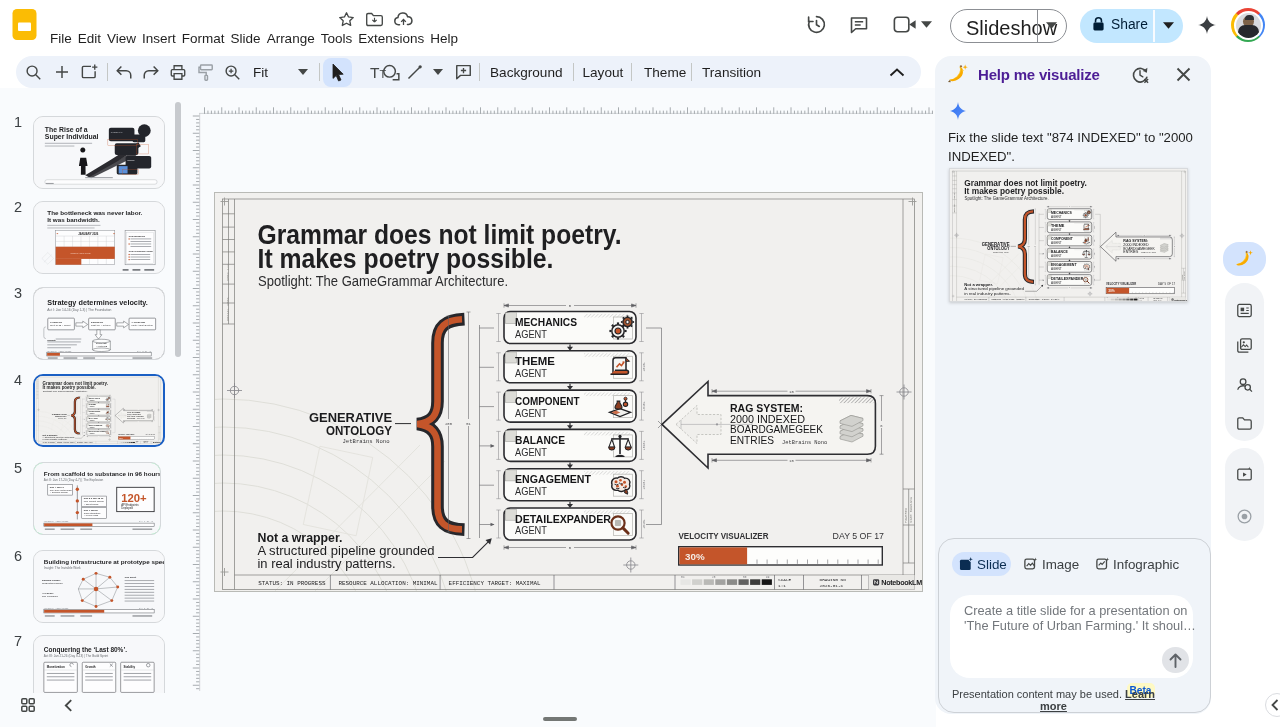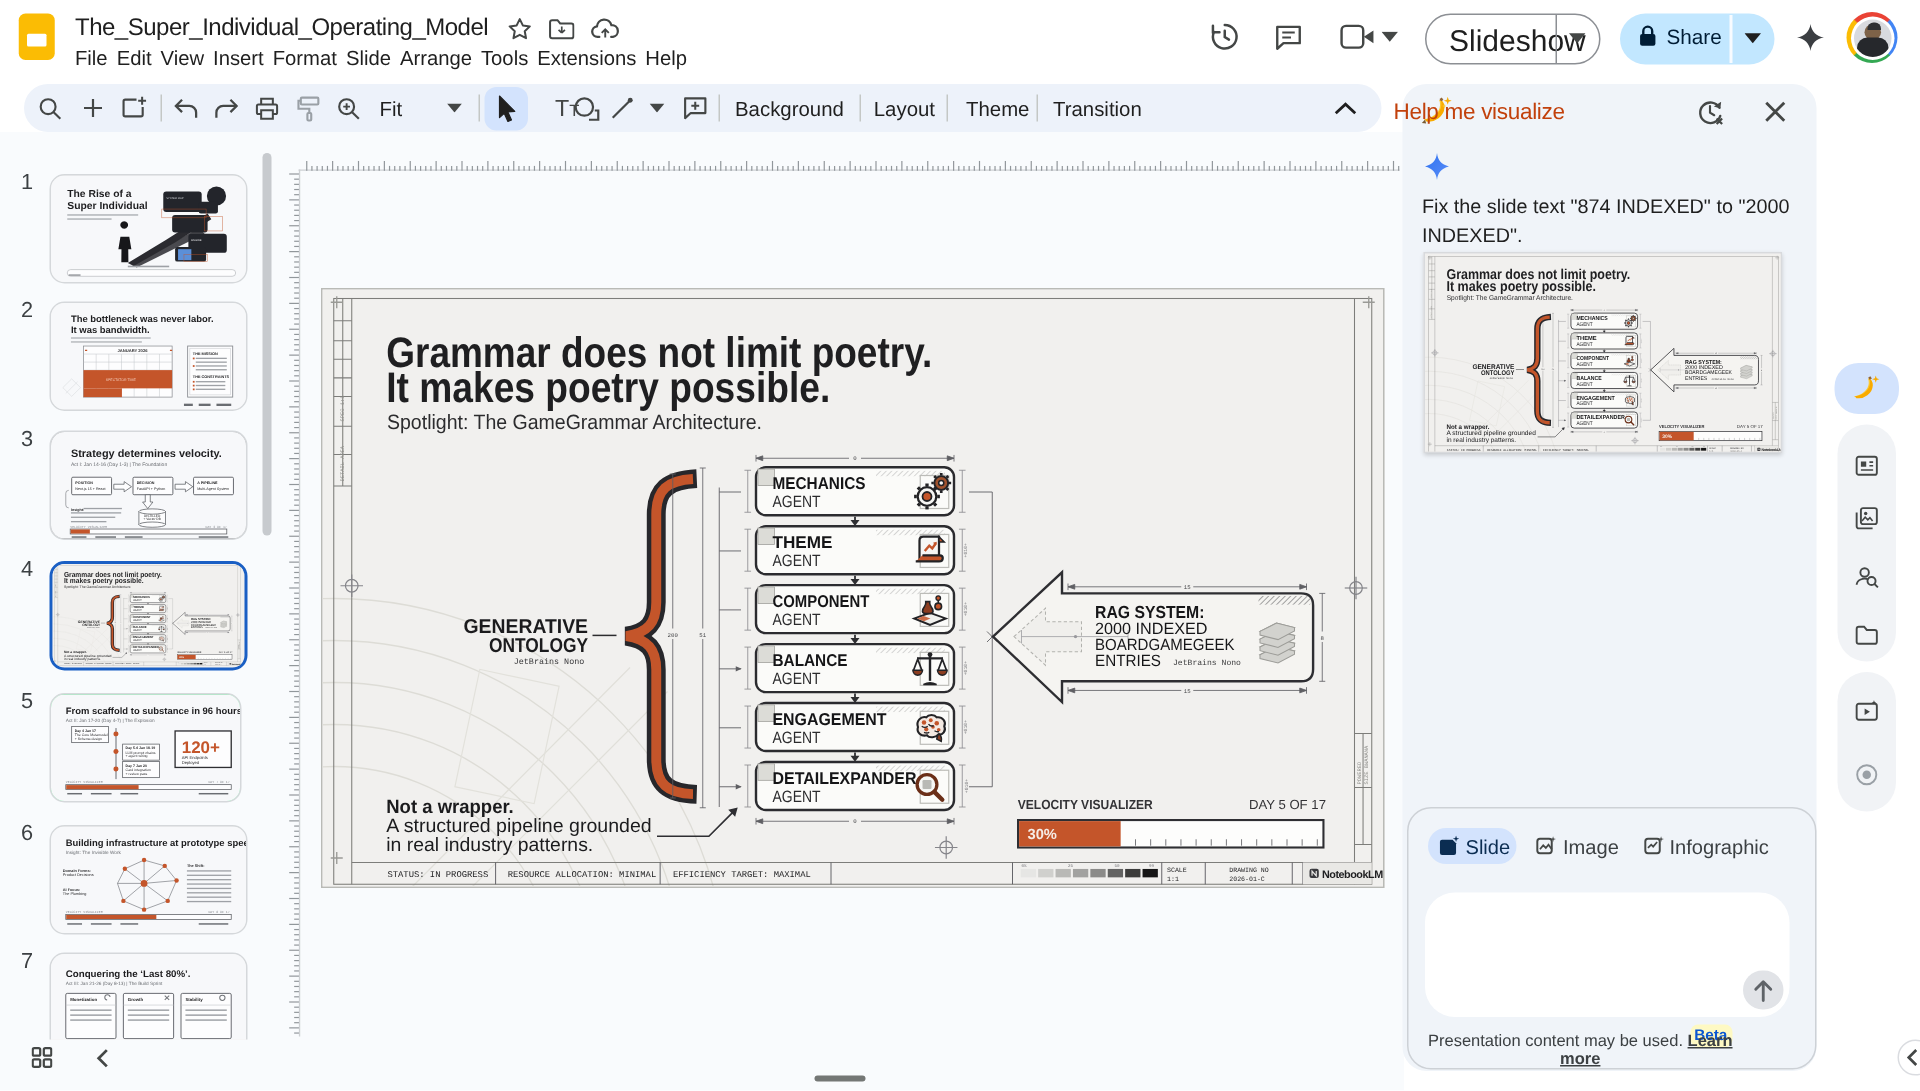--- a/index.html
+++ b/index.html
@@ -11,21 +11,20 @@
 .sep{position:absolute;top:7px;width:1px;height:18px;background:#c4c7c5}
 </style></head><body>
 <div id="app">
 <div class="abs" id="canvasbg"></div>
 
 <svg class="abs ic" style="left:11px;top:7px" width="27" height="36" viewBox="0 0 27 36">
 <rect x="1.5" y="2" width="24" height="31" rx="4.5" fill="#fbbc04"></rect>
 <rect x="7" y="15.5" width="13" height="8.5" rx="1" fill="#fff"></rect>
 <rect x="7" y="15.5" width="13" height="3.5" fill="#fbbc04" opacity="0"></rect>
 </svg>
-<div class="abs" style="left:50px;top:9.5px;font-size:16px;color:#1f1f1f;letter-spacing:-0.33px">The_Super_Individual_Operating_Model</div>
 <svg class="abs ic" style="left:338px;top:11px" width="17" height="17" viewBox="0 0 24 24" fill="none" stroke="#444746" stroke-width="1.9">
       <path d="M12 2.5l2.9 5.9 6.6.9-4.8 4.6 1.2 6.5-5.9-3.1-5.9 3.1 1.2-6.5L2.5 9.3l6.6-.9z" stroke-linejoin="round"></path>
     </svg>
 <svg class="abs ic" style="left:366px;top:12px" width="17" height="15" viewBox="0 0 24 20" fill="none" stroke="#444746" stroke-width="1.9">
       <path d="M1 3.5 Q1 1.5 3 1.5 h5 l2.5 3 H21 q2 0 2 2 V16.5 q0 2 -2 2 H3 q-2 0 -2 -2 Z"></path>
       <path d="M12 13.5 l3-3 m-3 3 l-3-3 m3 3 v-6" stroke-width="1.6"></path>
     </svg>
 <svg class="abs ic" style="left:394px;top:12px" width="19" height="15" viewBox="0 0 24 18" fill="none" stroke="#444746" stroke-width="1.9">
       <path d="M7 15.5 h-1.5 a4.5 4.5 0 0 1 -0.5 -8.97 a6.2 6.2 0 0 1 12.2 -1 a5 5 0 0 1 1.3 9.9 h-1.5" stroke-linecap="round"></path>
       <path d="M9 12 l3 -3 l3 3 m-3 -2.5 v6.5" stroke-width="1.6"></path>
@@ -1275,21 +1274,21 @@
 <div class="abs" id="panel"></div>
 
 <svg class="abs ic" style="left:947px;top:63px" width="22" height="22" viewBox="0 0 24 24">
 <path d="M14.5 4 q2.8 1.2 2.6 5 q-0.3 4.5 -4 7.5 q-4 3.2 -9 2.6 l-1.8 -0.9 q5 -0.6 8.3 -3.6 q3.5 -3.1 3.6 -7 q0.1 -2.4 -0.7 -3.6 Z" fill="#fcc934"></path>
 <path d="M14.5 4 q0.9 1.4 0.7 3.7 q-0.3 3.9 -3.6 6.9 q-3.3 3 -8.3 3.6 l1 1.5 q4.6 0.8 8.8 -2.4 q4.2 -3.2 4.3 -7.8 q0.1 -3.8 -2.9 -5.5 Z" fill="#f9ab00"></path>
 <path d="M13.8 3.2 l1.7 -1 l1.2 1.8 l-1.8 0.9 Z" fill="#936536"></path>
 <path d="M3.3 18.2 l-2.3 2.6 l3.1 0.2 Z" fill="#7a5c33"></path>
 <path d="M19.8 1.6 l0.7 2.2 l2.2 0.7 l-2.2 0.7 l-0.7 2.2 l-0.7 -2.2 l-2.2 -0.7 l2.2 -0.7 Z" fill="#f9ab00"></path>
 <path d="M17.2 6.8 l0.4 1.2 l1.2 0.4 l-1.2 0.4 l-0.4 1.2 l-0.4 -1.2 l-1.2 -0.4 l1.2 -0.4 Z" fill="#fcc934"></path>
 </svg>
-<div class="abs" style="left:929px;top:66px;font-size:15px;font-weight:400;color:#c2410c;letter-spacing:-0.2px">Help me visualize</div>
+<div class="abs" style="left:978px;top:66px;font-size:15px;font-weight:700;color:#4c1d95;letter-spacing:-0.2px">Help me visualize</div>
 <svg class="abs ic" style="left:1130px;top:65px" width="20" height="20" viewBox="0 0 24 24" fill="none" stroke="#444746" stroke-width="1.9">
       <path d="M19.5 8.2 a8.2 8.2 0 1 0 0.7 6.5" stroke-linecap="round"></path>
       <path d="M20.9 3.4 l-0.6 5.4 l-5.2 -1.6" fill="#444746" stroke="none"></path>
       <path d="M12 6.8 V12.2 l3.4 2" stroke-linecap="round" stroke-width="1.7"></path>
       <path d="M17.3 16.8 l4.4 4.4 m0 -4.4 l-4.4 4.4" stroke-width="1.8"></path>
     </svg>
 <svg class="abs ic" style="left:1176px;top:67px" width="15" height="15" viewBox="0 0 15 15" stroke="#444746" stroke-width="1.9">
       <path d="M1.5 1.5 L13.5 13.5 M13.5 1.5 L1.5 13.5"></path>
     </svg>
 <svg class="abs ic" style="left:950px;top:102px" width="16" height="18" viewBox="0 0 16 18">
@@ -1321,20 +1320,21 @@
       <path d="M13 0.5 l0.5 1.7 l1.7 0.5 l-1.7 0.5 l-0.5 1.7 l-0.5 -1.7 l-1.7 -0.5 l1.7 -0.5 Z" fill="#444746" stroke="none"></path>
     </svg>
 <div class="abs" style="left:1042px;top:556.5px;font-size:13.4px;color:#3c4043">Image</div>
 <svg class="abs ic" style="left:1096px;top:556.5px" width="14" height="14" viewBox="0 0 16 16" fill="none" stroke="#444746" stroke-width="1.5">
       <rect x="1" y="2.5" width="11" height="11" rx="2"></rect>
       <path d="M3 9.5 l2.5 -2.5 l1.5 1.5 l3 -3.5" stroke-width="1.3"></path>
       <path d="M13 0.5 l0.5 1.7 l1.7 0.5 l-1.7 0.5 l-0.5 1.7 l-0.5 -1.7 l-1.7 -0.5 l1.7 -0.5 Z" fill="#444746" stroke="none"></path>
     </svg>
 <div class="abs" style="left:1113px;top:556.5px;font-size:13.4px;color:#3c4043">Infographic</div>
 <div class="abs" style="left:950px;top:594.5px;width:243px;height:83px;background:#fff;border-radius:20px"></div>
+<div class="abs" style="left:964px;top:602.5px;font-size:12.8px;line-height:15px;color:#73777c;white-space:nowrap">Create a title slide for a presentation on<br>'The Future of Urban Farming.' It shoul…</div>
 <div class="abs" style="left:1126.5px;top:683px;width:28px;height:15px;background:#fef9c3;border-radius:5px;font-size:10.2px;font-weight:bold;color:#0b57d0;text-align:center;line-height:15px">Beta</div>
 <div class="abs" style="left:1162px;top:646.5px;width:26.5px;height:26.5px;border-radius:50%;background:#e1e3e7"></div>
 <svg class="abs ic" style="left:1169px;top:652.5px" width="13" height="15" viewBox="0 0 13 15" fill="none" stroke="#5f6368" stroke-width="1.9">
       <path d="M6.5 14 V2 M1.5 6.5 L6.5 1.5 L11.5 6.5" stroke-linecap="round" stroke-linejoin="round"></path>
     </svg>
 <div class="abs" style="left:938px;top:688px;width:231px;text-align:center;font-size:11px;color:#3c4043">Presentation content may be used. <span style="font-weight:bold;text-decoration:underline">Learn more</span></div>
 
 <div class="abs" style="left:1222.5px;top:242px;width:43px;height:33.5px;background:#d3e3fd;border-radius:16px"></div>
 <svg class="abs ic" style="left:1234px;top:249px" width="20" height="20" viewBox="0 0 24 24">
 <path d="M14.5 4 q2.8 1.2 2.6 5 q-0.3 4.5 -4 7.5 q-4 3.2 -9 2.6 l-1.8 -0.9 q5 -0.6 8.3 -3.6 q3.5 -3.1 3.6 -7 q0.1 -2.4 -0.7 -3.6 Z" fill="#fcc934"></path>

